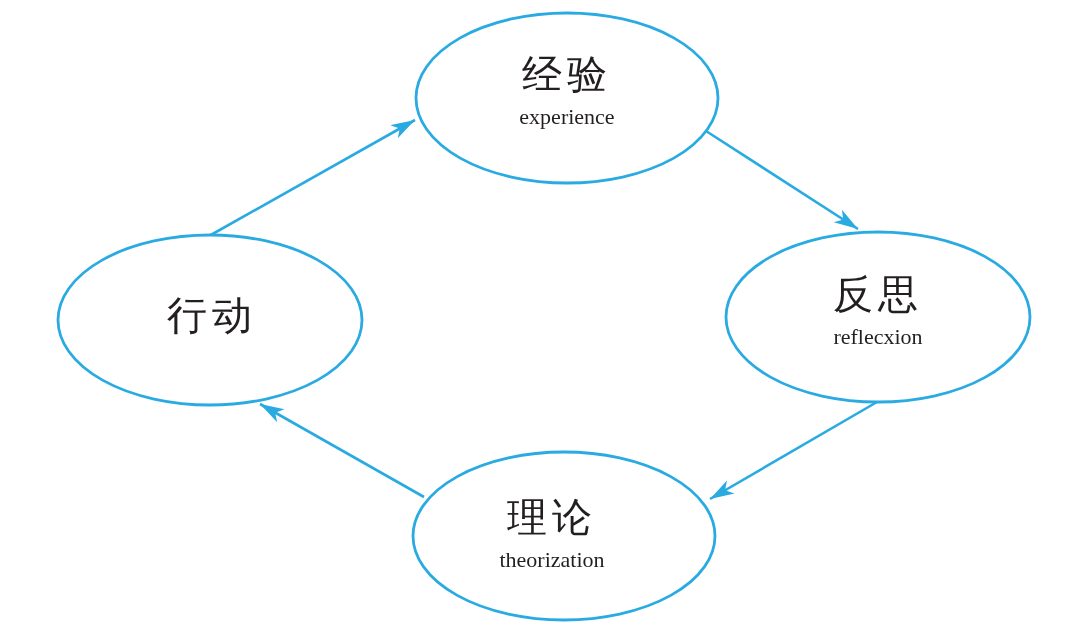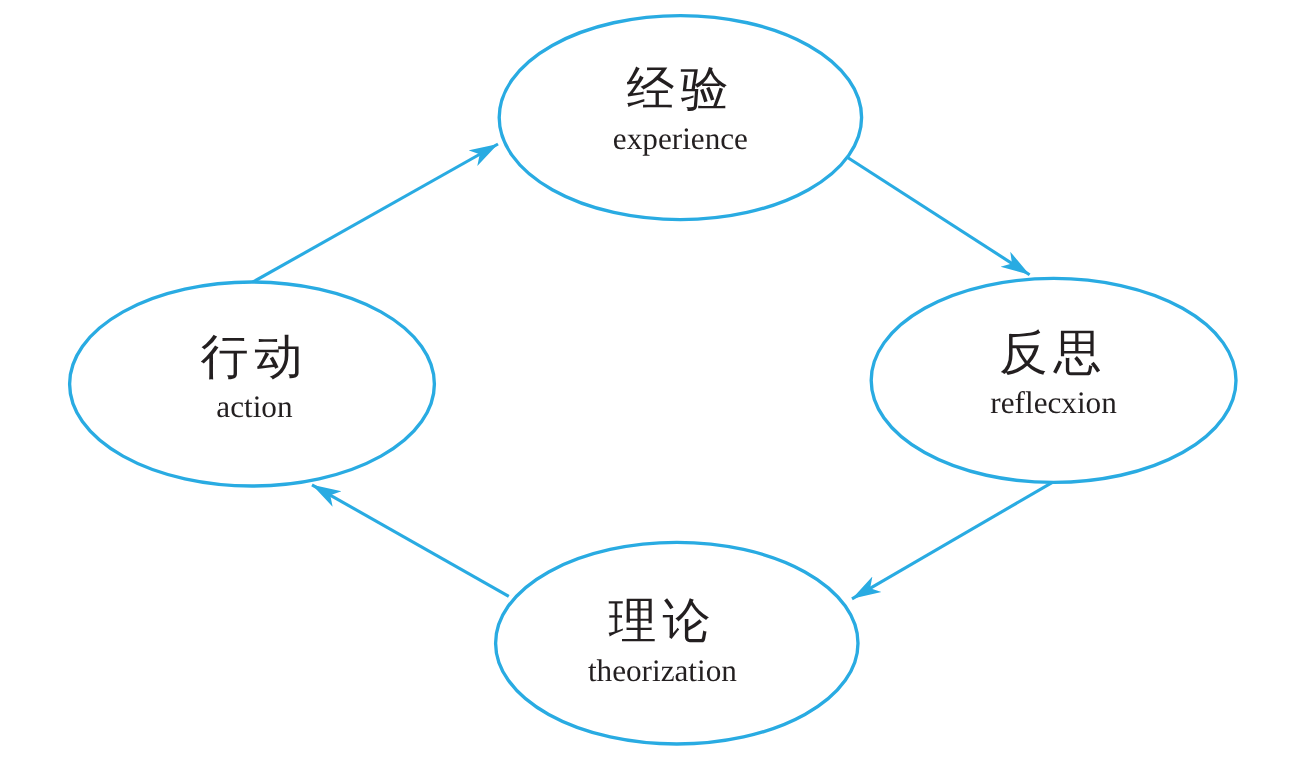--- a/index.html
+++ b/index.html
@@ -17,21 +17,21 @@
   .stage svg{position:absolute;left:0;top:0;}
   .edge{stroke:var(--accent);stroke-width:2.6;fill:none;}
   .node-ellipse{stroke:var(--accent);stroke-width:2.8;fill:var(--bg);}
   .arrowhead{fill:var(--accent);stroke:none;}
   .node-label{
     position:absolute;width:310px;
     transform:translate(-50%,-50%);
     text-align:center;color:var(--text);
   }
   .zh{font-size:40px;line-height:46px;letter-spacing:5px;}
-  .en{font-size:26px;line-height:37px;}
+  .en{font-size:22px;line-height:37px;}
 </style>
 </head>
 <body>
 
 <div class="stage">
 
   <svg width="1088" height="633" viewBox="0 0 1088 633">
     <defs>
       <marker id="arrow" markerUnits="userSpaceOnUse" markerWidth="28" markerHeight="20" refX="24" refY="8" orient="auto">
         <path class="arrowhead" d="M0,0.5 L24,8 L0,15.5 L6.5,8 Z"></path>
@@ -59,16 +59,15 @@
     <div class="en">reflecxion</div>
   </div>
 
   <div class="node-label" style="left:552px;top:536px;">
     <div class="zh">理论</div>
     <div class="en">theorization</div>
   </div>
 
   <div class="node-label" style="left:212px;top:316px;">
     <div class="zh">行动</div>
-    <div class="en">action</div>
   </div>
 
 </div>
 
 </body></html>

